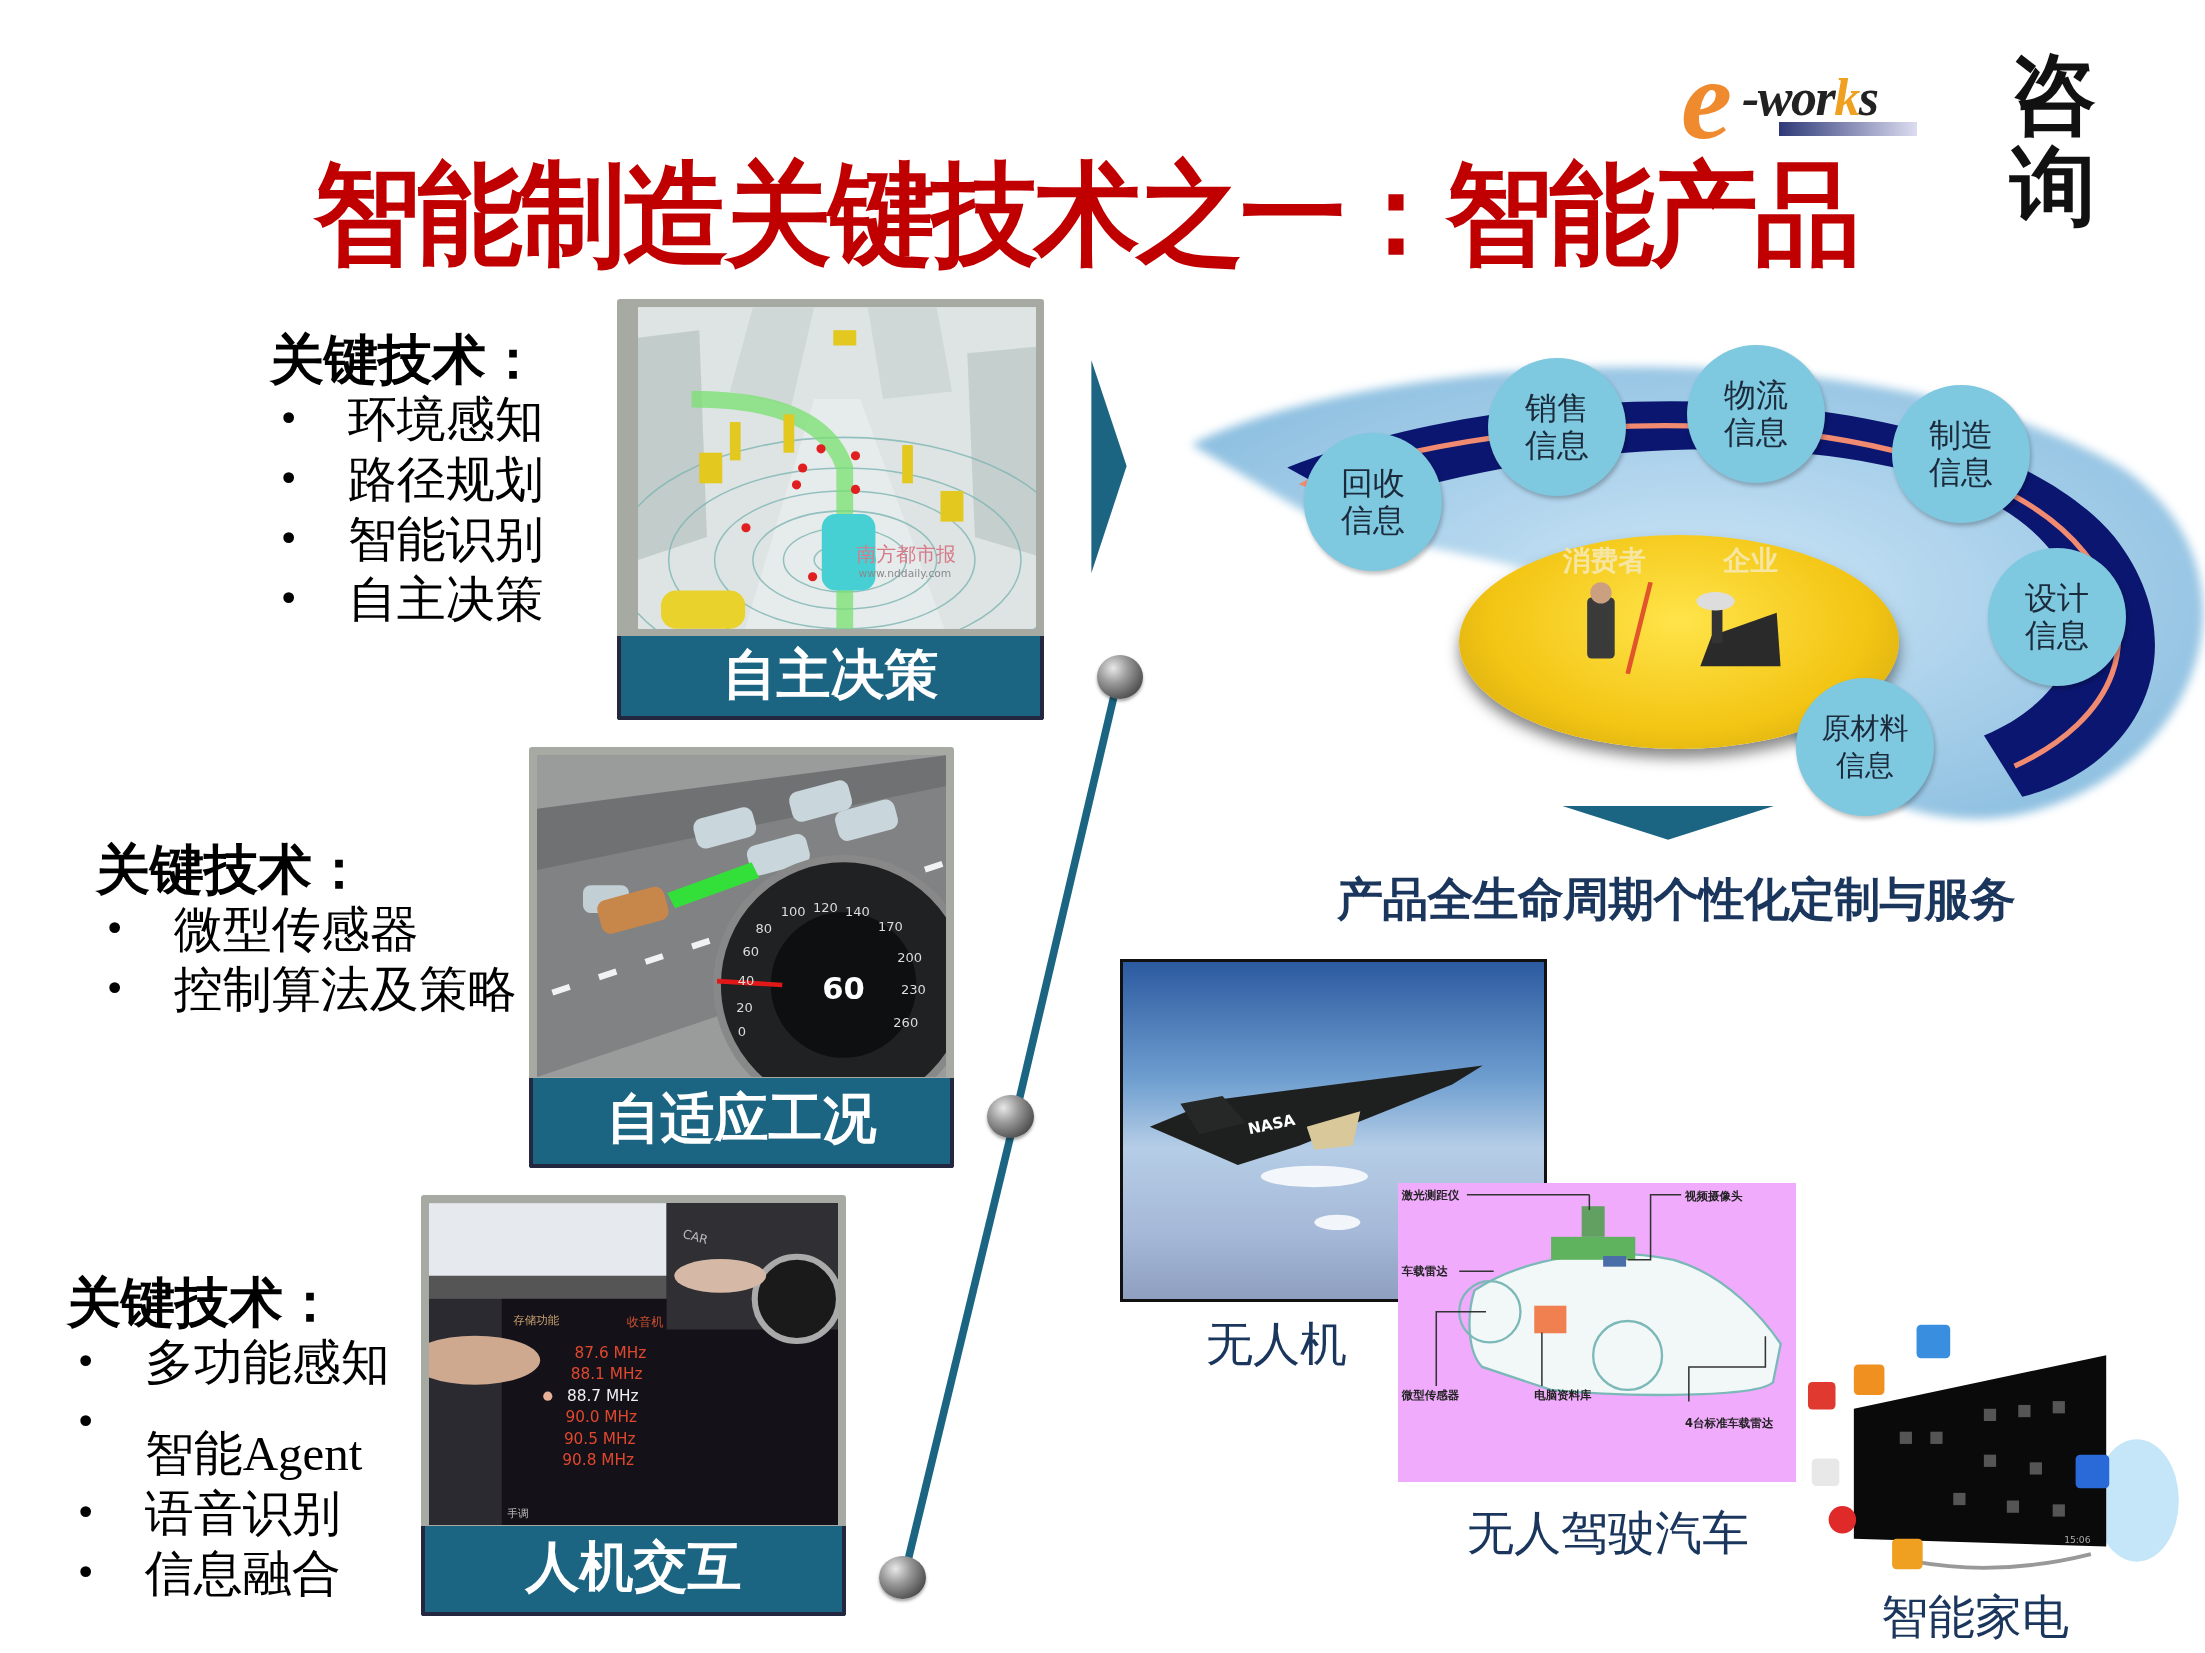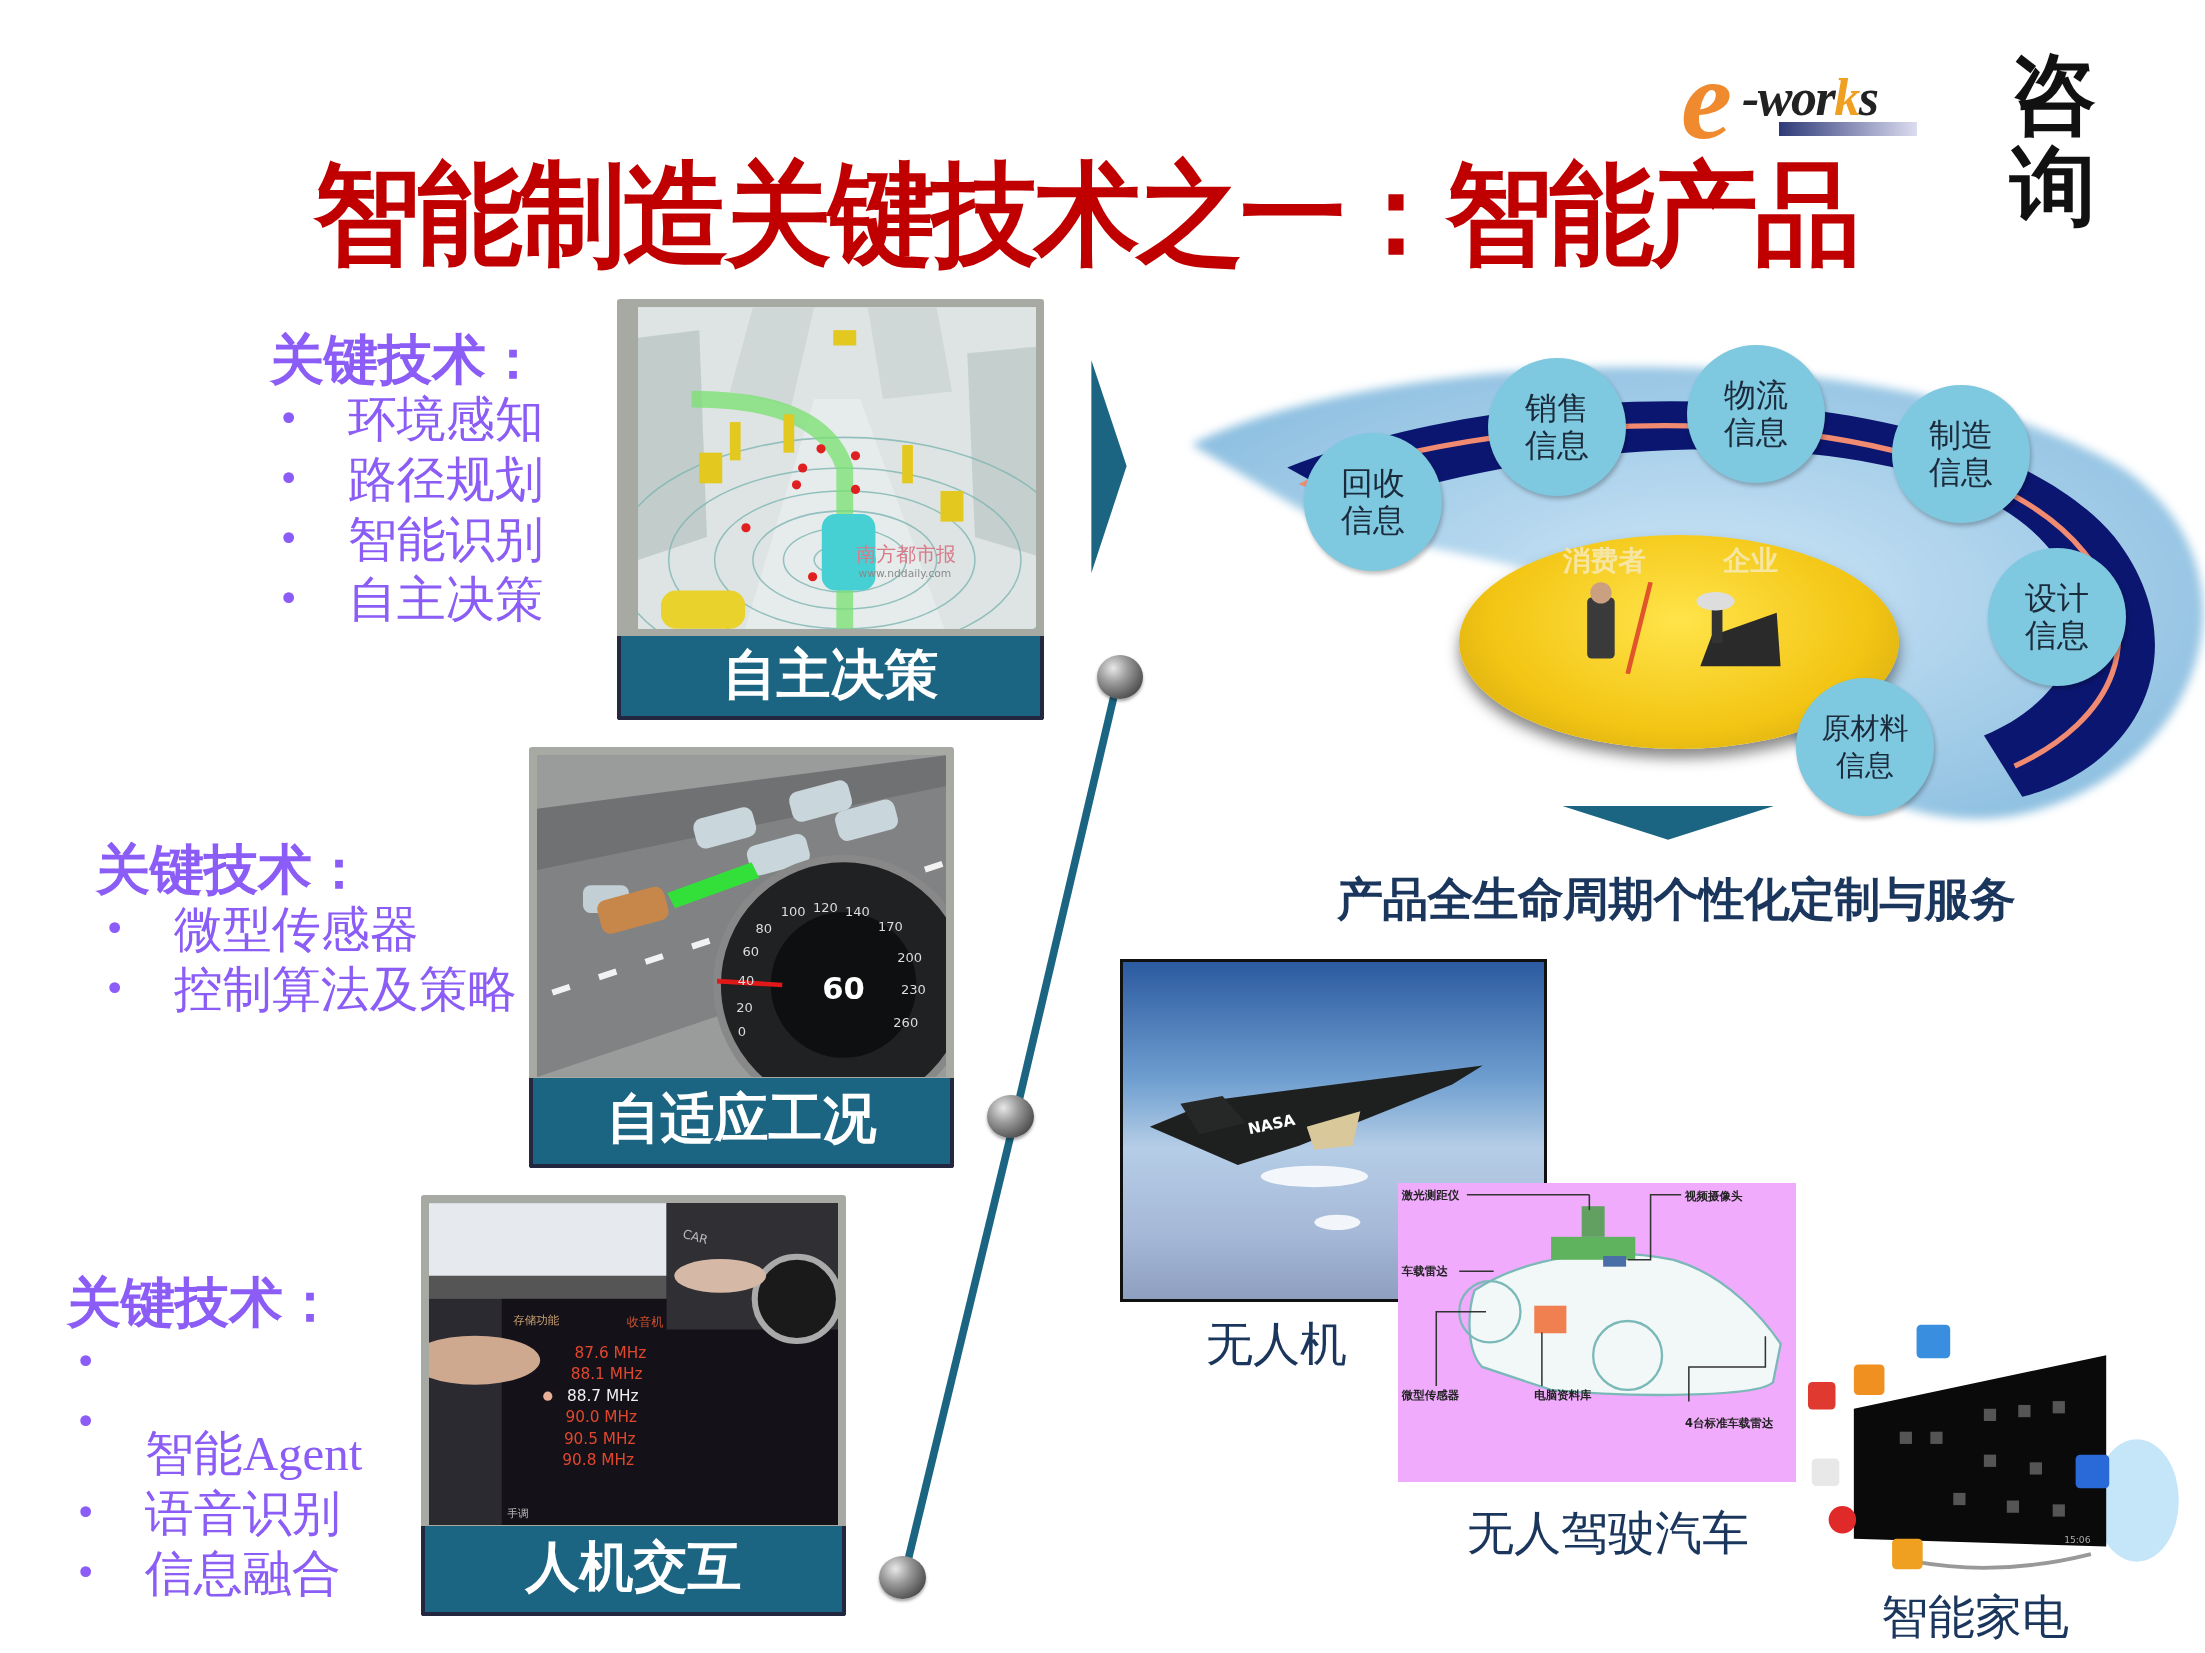--- a/index.html
+++ b/index.html
@@ -16,21 +16,21 @@
   .logo-works .k { color:#f0a020; }
   .logo-bar { position:absolute; left:98px; top:80px; width:138px; height:13.8px;
               background:linear-gradient(90deg,#2e3a78,#dcdcf0); }
   .logo-cn { position:absolute; left:329px; top:6.1px; font-size:86px; font-weight:bold; color:#111; line-height:92px; letter-spacing:1.5px; }
 
   
   .title { left:314px; top:149px; width:1517px; height:123px; font-size:106px; line-height:123px; font-weight:bold;
            color:#c00000; white-space:nowrap; letter-spacing:-3.1px; transform:scaleY(1.06); transform-origin:left top; }
 
   
-  .kt { position:absolute; color:#8b5cf6; }
+  .kt { position:absolute; color:#000000; }
   .kt-head { font-size:54px; font-weight:bold; line-height:61px; white-space:nowrap; }
   .kt-item { font-size:49px; line-height:60px; white-space:nowrap; display:flex; }
   .kt-bullet { width:70px; display:inline-block; font-size:37px; padding-left:7.7px; }
   .kt-item .agent { font-family:"Liberation Serif",serif;margin-top:31px; }
 
   
   .card { position:absolute; background:#a7aaa3; border-radius:3.1px; }
   .card-img { position:absolute; left:7.7px; top:7.7px; right:7.7px; overflow:hidden; background:#ddd; }
   .card-label { position:absolute; left:0; right:0; bottom:0; background:#1b6582; border:4.6px solid #232840;
                 border-top:none; color:#fff; font-weight:bold; text-align:center; border-radius:0 0 3.1px 3.1px; }
@@ -107,20 +107,21 @@
   <div class="kt-item">
       <span class="kt-bullet">•</span>
       <span>控制算法及策略</span>
     </div>
 </div>
 
 <div class="kt" style="left:67px;top:1272px;">
   <div class="kt-head">关键技术：</div>
   <div class="kt-item">
       <span class="kt-bullet">•</span>
+      <span>多功能感知</span>
     </div>
   <div class="kt-item">
       <span class="kt-bullet">•</span>
       <span class="agent">智能Agent</span>
     </div>
   <div class="kt-item">
       <span class="kt-bullet">•</span>
       <span>语音识别</span>
     </div>
   <div class="kt-item">

